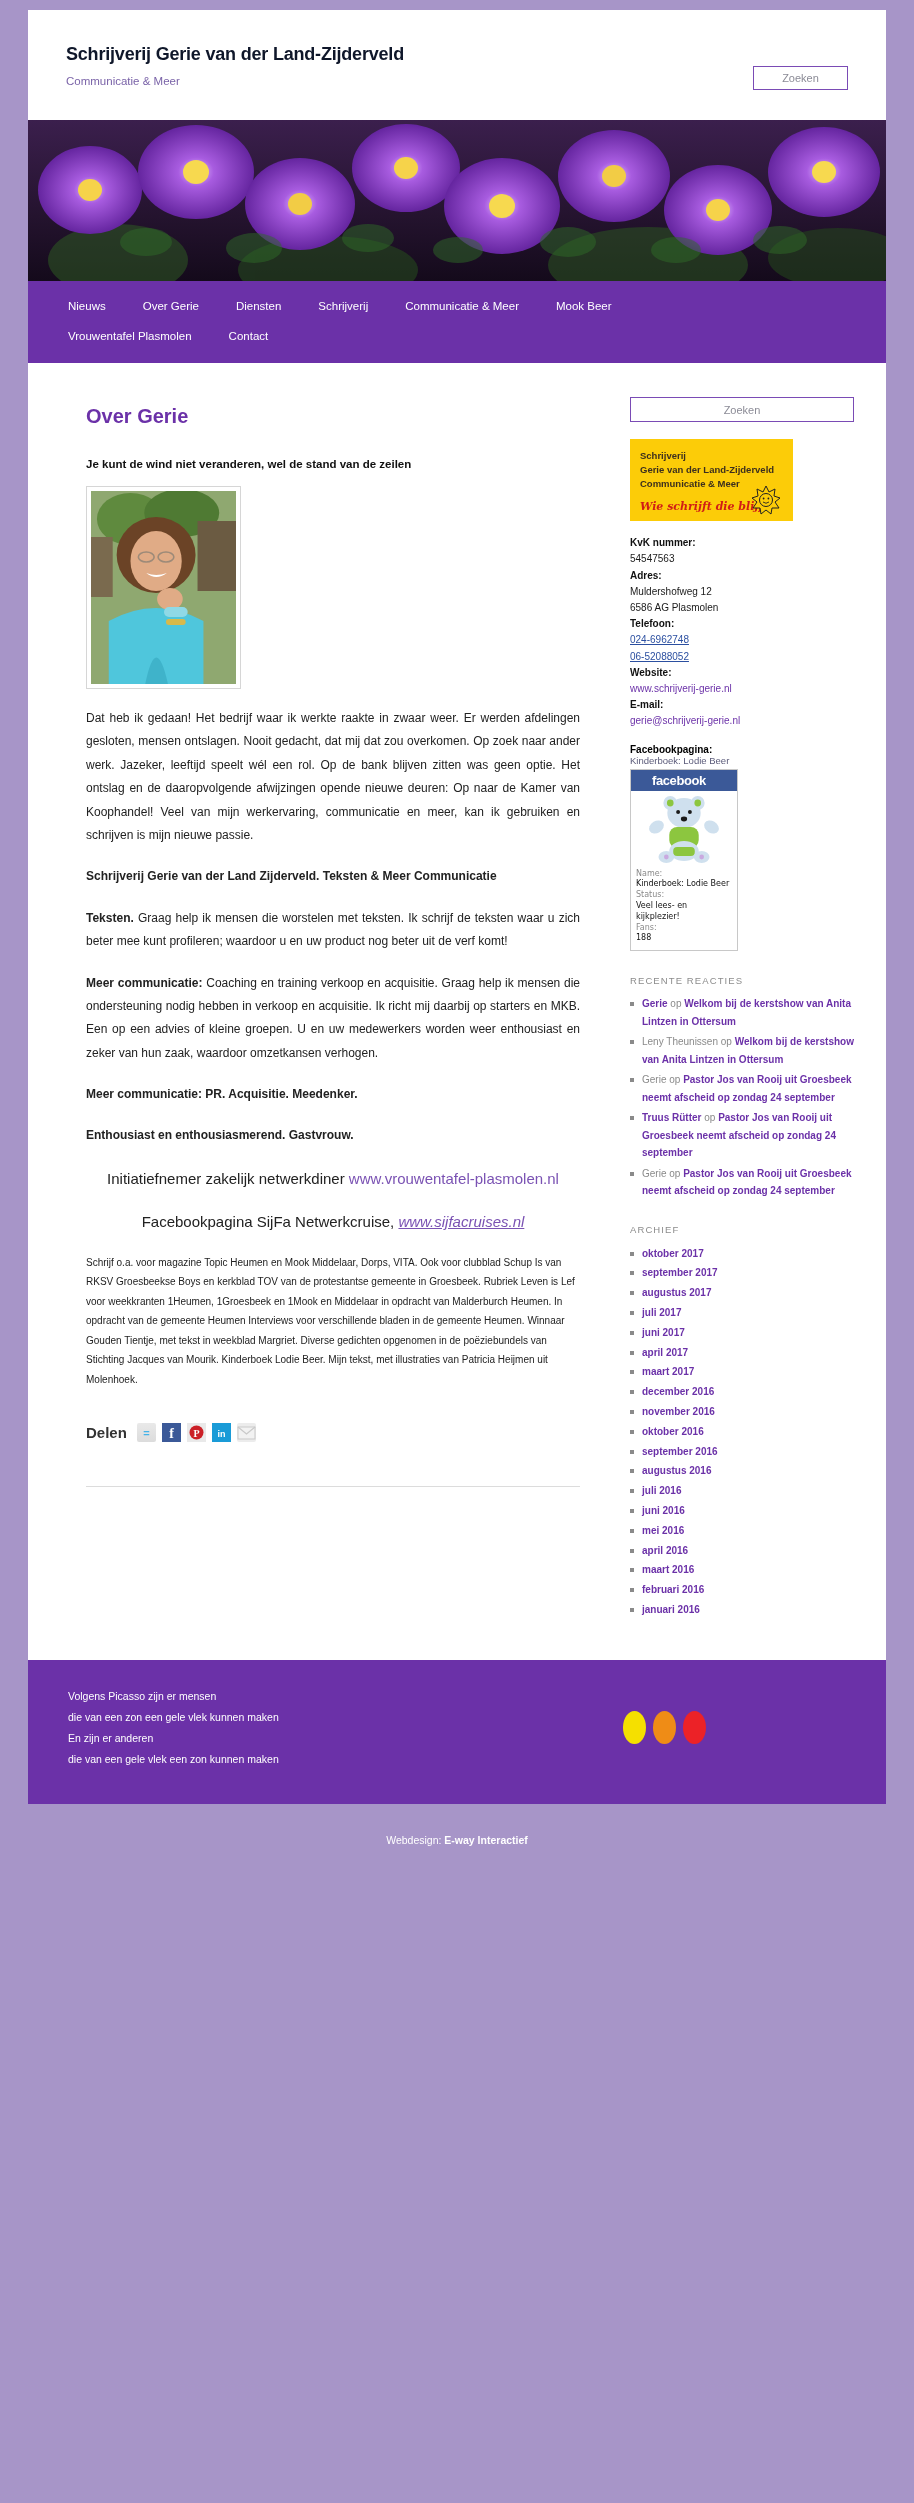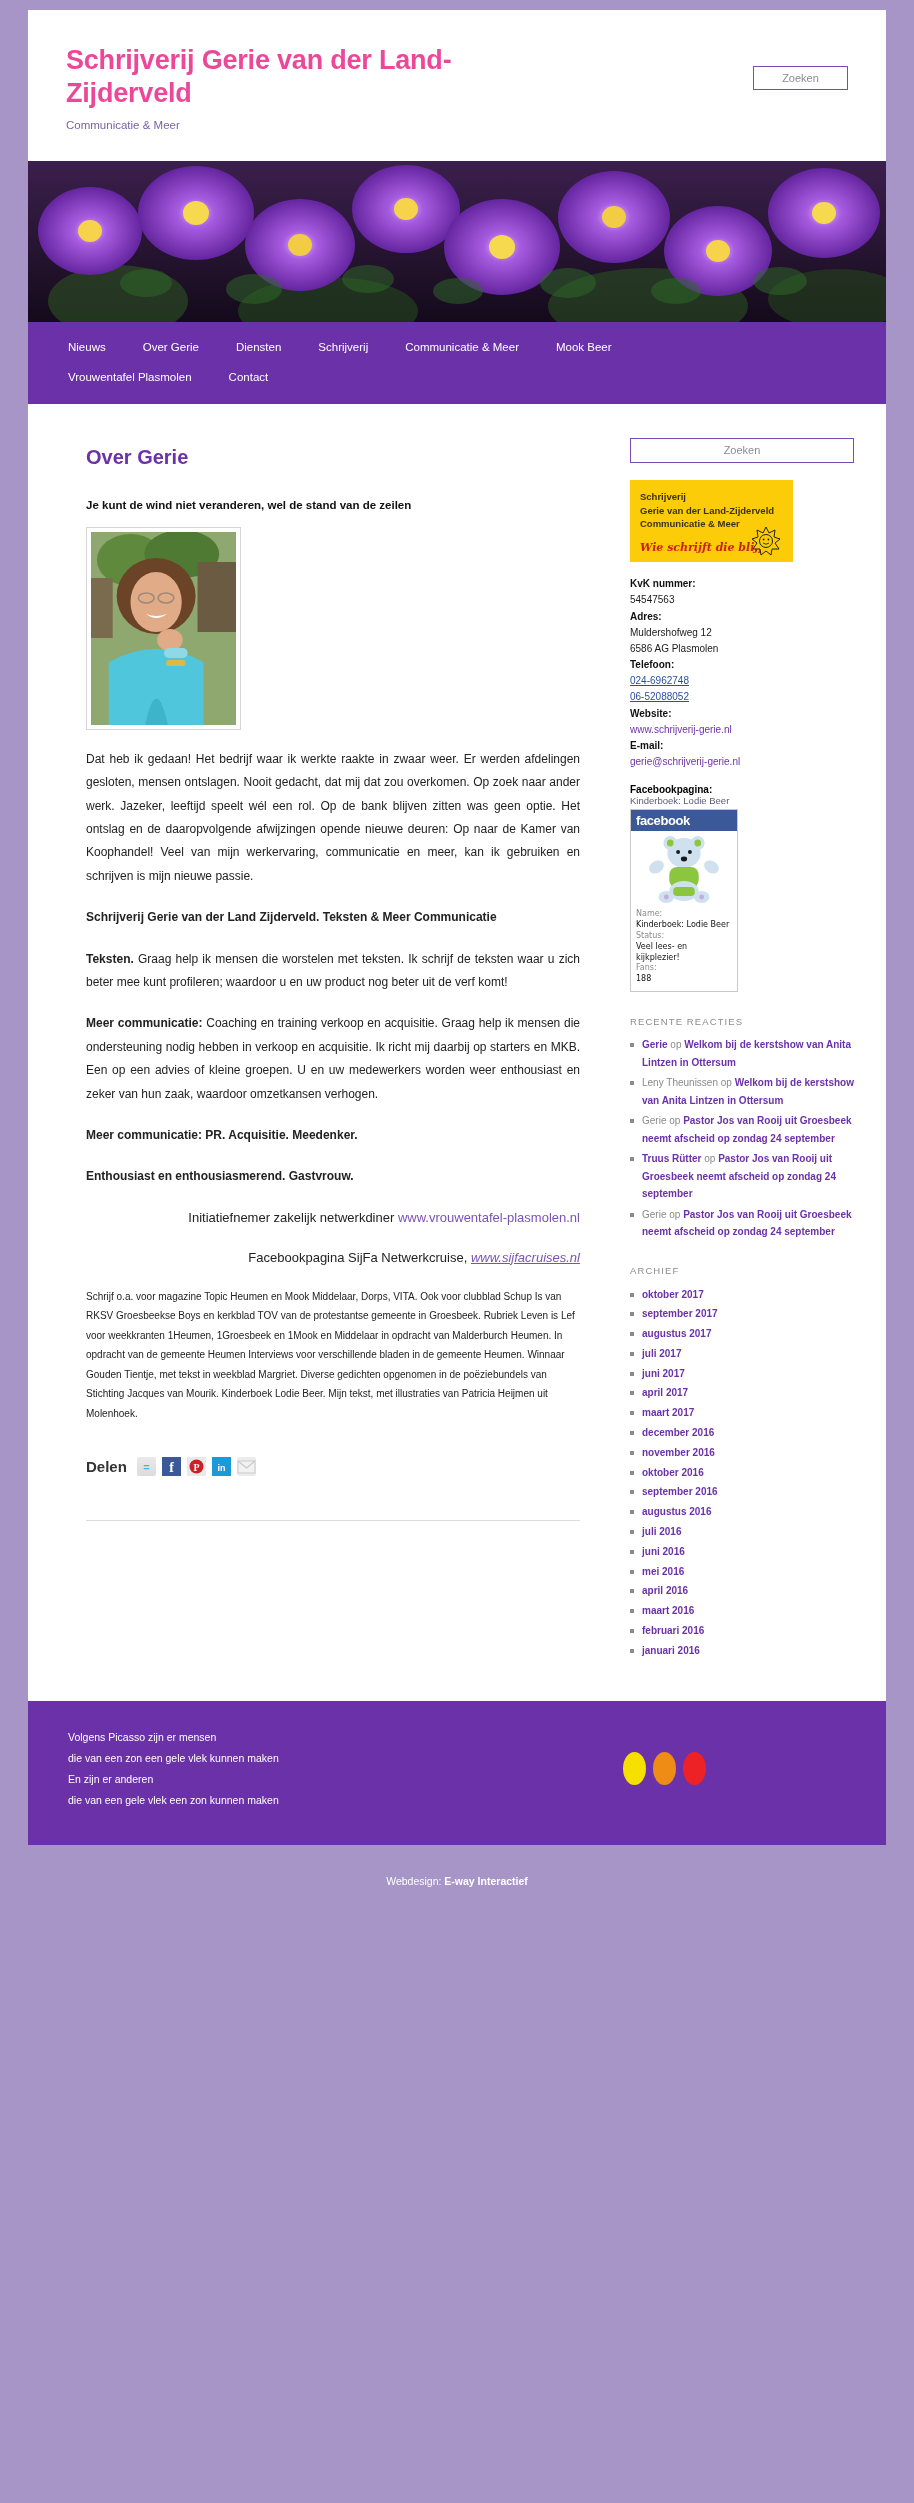--- a/index.html
+++ b/index.html
@@ -20,23 +20,23 @@
   
   .header-band {
     margin: 10px 28px 0 28px;
     background: #ffffff;
     padding: 34px 38px 30px 38px;
     display: flex;
     justify-content: space-between;
     align-items: flex-start;
   }
   .site-title {
-    font-size: 27px;
+    font-size: 18px;
     font-weight: bold;
-    color: #ec4899;
+    color: #0f172a;
     line-height: 1.22;
     max-width: 480px;
     letter-spacing: -0.2px;
   }
   .site-tagline {
     font-size: 11.5px;
     color: #7a63a8;
     margin-top: 9px;
   }
   .search-box {
@@ -116,23 +116,23 @@
 
   .body-text {
     font-size: 12px;
     color: #222;
     line-height: 1.95;
     text-align: justify;
     margin: 0 26px 18px 26px;
   }
   .body-text.b { font-weight: bold; }
   .body-text.small {
-    font-size: 13px;
+    font-size: 15px;
     line-height: 1.7;
-    text-align: right;
+    text-align: center;
   }
   .body-text.tiny {
     font-size: 10px;
     line-height: 1.95;
     text-align: left;
   }
   .link-purple { color: #7a52b3; text-decoration: none; }
   .link-purple.ital { font-style: italic; text-decoration: underline; }
 
   
@@ -207,21 +207,21 @@
   .fb-widget {
     width: 108px;
     border: 1px solid #c8c8c8;
     background: #fff;
   }
   .fb-bar {
     background: #3b5998;
     color: #fff;
     font-size: 13px;
     font-weight: bold;
-    padding: 3px 5px;
+    padding: 3px 21px;
     letter-spacing: -0.4px;
   }
   .fb-img { height: 74px; display:block; width:100%; }
   .fb-meta { padding: 4px 5px 6px 5px; font-size: 8px; line-height: 1.35;
              font-family: "DejaVu Sans", sans-serif; }
   .fb-meta .k { color: #8a8a8a; }
   .fb-meta .v { color: #111; }
 
   .widget-title {
     font-size: 9.5px;

